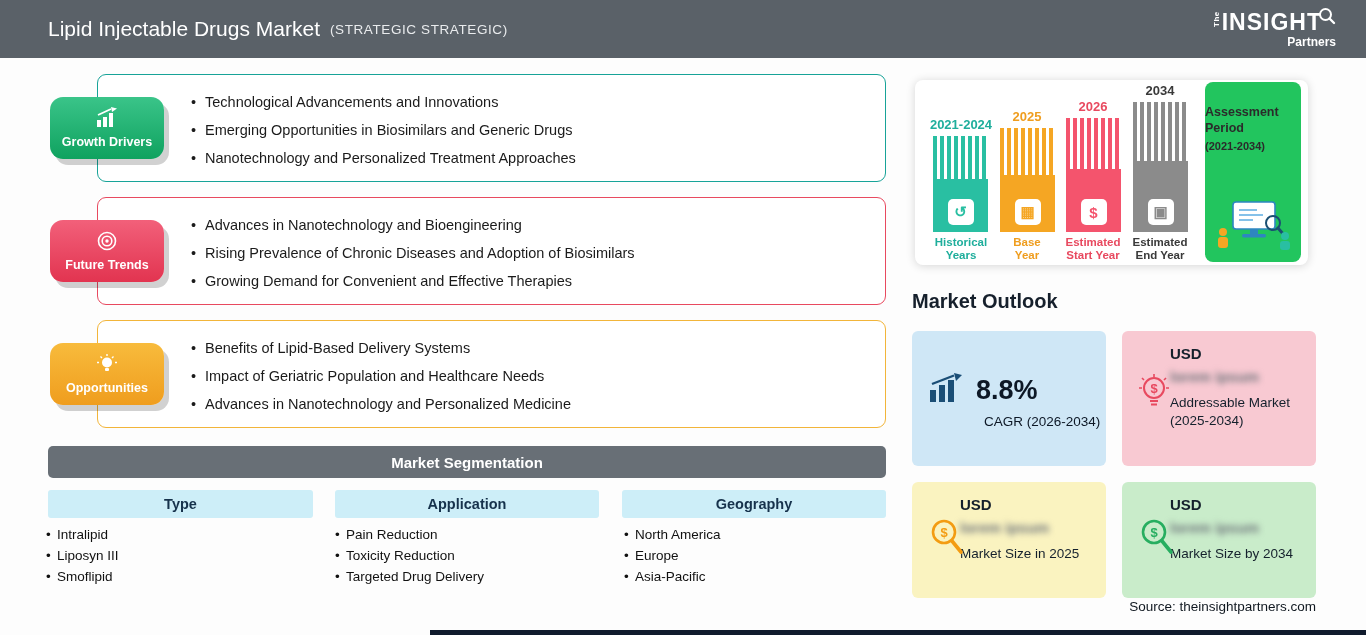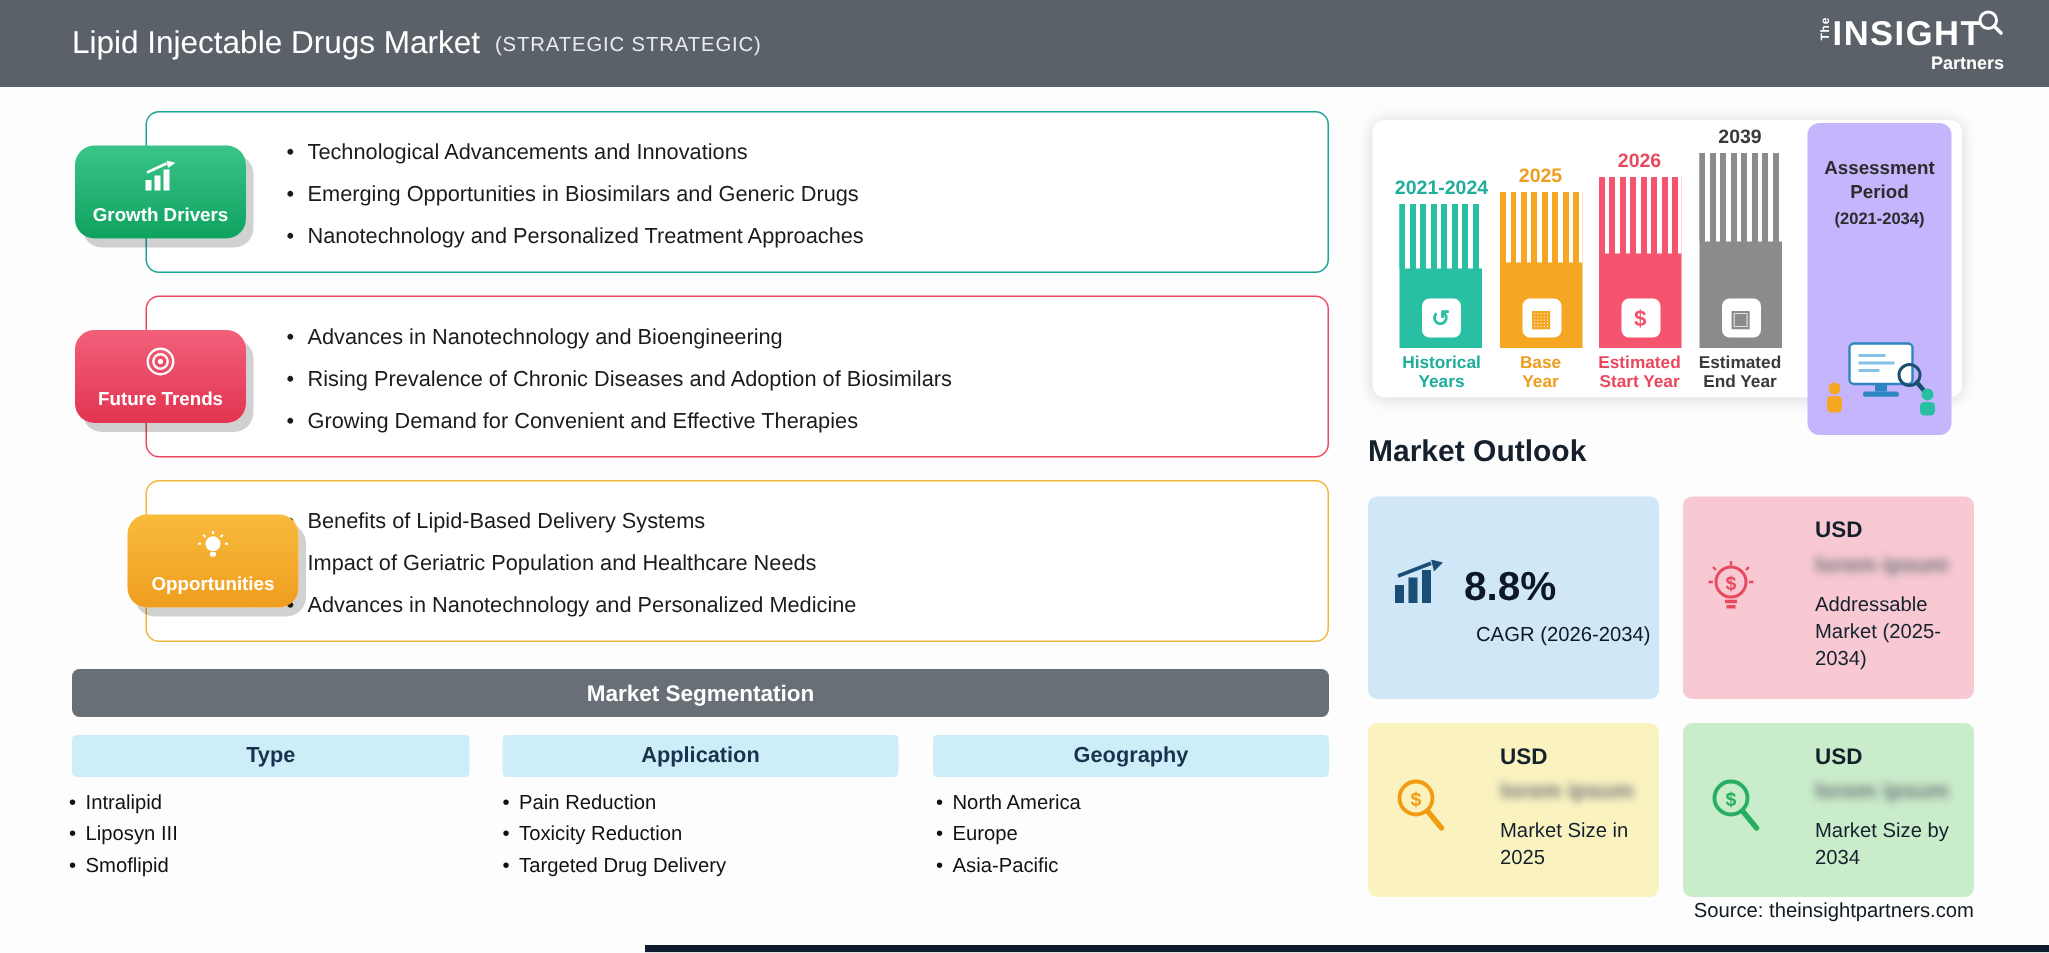--- a/index.html
+++ b/index.html
@@ -26,21 +26,21 @@
   .box-gd { top:74px;  border:1.6px solid #17a398; }
   .box-ft { top:197px; border:1.6px solid #e8495f; }
   .box-op { top:320px; border:1.6px solid #f2b53a; }
 
   .badge { position:absolute; left:50px; width:114px; height:62px; border-radius:13px; z-index:3;
            display:flex; flex-direction:column; align-items:center; justify-content:center; gap:2px;
            color:#fff; box-shadow:5px 6px 0 rgba(0,0,0,0.18); }
   .badge-label { font-size:12.5px; font-weight:bold; white-space:nowrap; }
   .badge-gd { top:97px;  background:linear-gradient(180deg,#3ac489,#0fa25f); }
   .badge-ft { top:220px; background:linear-gradient(180deg,#f2607a,#e23450); }
-  .badge-op { top:343px; background:linear-gradient(180deg,#f8bb3c,#ef9d1e);margin-left:35px; }
+  .badge-op { top:343px; background:linear-gradient(180deg,#f8bb3c,#ef9d1e); }
 
   
   .seg-title { position:absolute; left:48px; top:446px; width:838px; height:32px; background:#686f76;
                border-radius:5px; color:#ffffff; font-weight:bold; font-size:15px;
                display:flex; align-items:center; justify-content:center; }
   .seg-head { position:absolute; top:490px; height:28px; background:#cdeef8; border-radius:3px;
               color:#16324c; font-weight:bold; font-size:14.5px;
               display:flex; align-items:center; justify-content:center; }
   .seg-head-type { left:48px; width:265px; }
   .seg-head-app  { left:335px; width:264px; }
@@ -72,40 +72,40 @@
   .year-1 { left:6px;   top:37px; color:#1fae9c; }
   .year-2 { left:72px;  top:29px; color:#ef9d1e; }
   .year-3 { left:138px; top:19px; color:#e8495f; }
   .year-4 { left:205px; top:3px;  color:#3a3a3a; }
   .tbar-caption { position:absolute; top:156px; width:76px; text-align:center;
                   font-size:11.5px; font-weight:bold; line-height:13px; }
   .cap-1 { left:8px;   color:#1fae9c; }
   .cap-2 { left:74px;  color:#ef9d1e; }
   .cap-3 { left:140px; color:#e8495f; }
   .cap-4 { left:207px; color:#3a3a3a; }
-  .assessment { position:absolute; left:290px; top:2px; width:96px; height:208px; background:#c4b5fd;
-                border-radius:8px; text-align:center; padding-top:22px; }
+  .assessment { position:absolute; left:290px; top:2px; width:96px; height:180px; background:#22c55e;
+                border-radius:8px; text-align:left; padding-top:22px; }
   .assess-line { font-size:12.5px; font-weight:bold; color:#2b2b2b; line-height:16px; }
   .assess-range { font-size:11px; font-weight:bold; color:#2b2b2b; margin-top:4px; }
   .assess-art { position:absolute; left:8px; bottom:6px; }
 
   
   .outlook-title { position:absolute; left:912px; top:290px; font-size:20px; font-weight:bold; color:#16202c; }
   .card { position:absolute; border-radius:6px; }
   .card-blue   { left:912px;  top:331px; width:194px; height:135px; background:#cfe7f6; }
   .card-pink   { left:1122px; top:331px; width:194px; height:135px; background:#f8c9d2; }
   .card-yellow { left:912px;  top:482px; width:194px; height:116px; background:#faf3c0; }
   .card-green  { left:1122px; top:482px; width:194px; height:116px; background:#c9ecca; }
   .cagr-row { display:flex; align-items:center; gap:10px; padding:42px 0 0 16px; }
   .cagr-value { font-size:27px; font-weight:bold; color:#0d1826; }
   .cagr-label { padding:6px 0 0 72px; font-size:13.5px; color:#0d1826; }
   .card-icon { position:absolute; left:14px; }
   .icon-mid { top:40px; }
   .icon-mid-sm { top:34px; }
-  .card-content { padding:14px 12px 0 88px; }
+  .card-content { padding:14px 12px 0 48px; }
   .card-usd { font-weight:bold; font-size:15px; color:#14202c; }
   .card-blur { font-weight:bold; font-size:15px; color:#6d737a; filter:blur(3px); margin-top:6px; width:max-content; }
   .card-label { margin-top:9px; font-size:13.5px; color:#14202c; line-height:18px; }
 
   .source { position:absolute; top:599px; left:912px; width:404px; text-align:right;
             font-size:13.5px; color:#101820; }
   .footer-bar { position:absolute; left:430px; bottom:0; width:936px; height:5px; background:#101b2d; }
 </style>
 </head>
 <body>
@@ -204,21 +204,21 @@
   <ul class="seg-list seg-list-geo">
     <li><span>North America</span></li>
     <li><span>Europe</span></li>
     <li><span>Asia-Pacific</span></li>
   </ul>
 
   <div class="chart-panel">
     <div class="year-label year-1">2021-2024</div>
     <div class="year-label year-2">2025</div>
     <div class="year-label year-3">2026</div>
-    <div class="year-label year-4">2039</div>
+    <div class="year-label year-4">2034</div>
 
     <div class="tbar tbar-1">
       <div class="stripes stripes-1"></div>
       <div class="tbar-icon" style="color:#29bfa2;">↺</div>
     </div>
     <div class="tbar tbar-2">
       <div class="stripes stripes-2"></div>
       <div class="tbar-icon" style="color:#f5a623;">▦</div>
     </div>
     <div class="tbar tbar-3">

